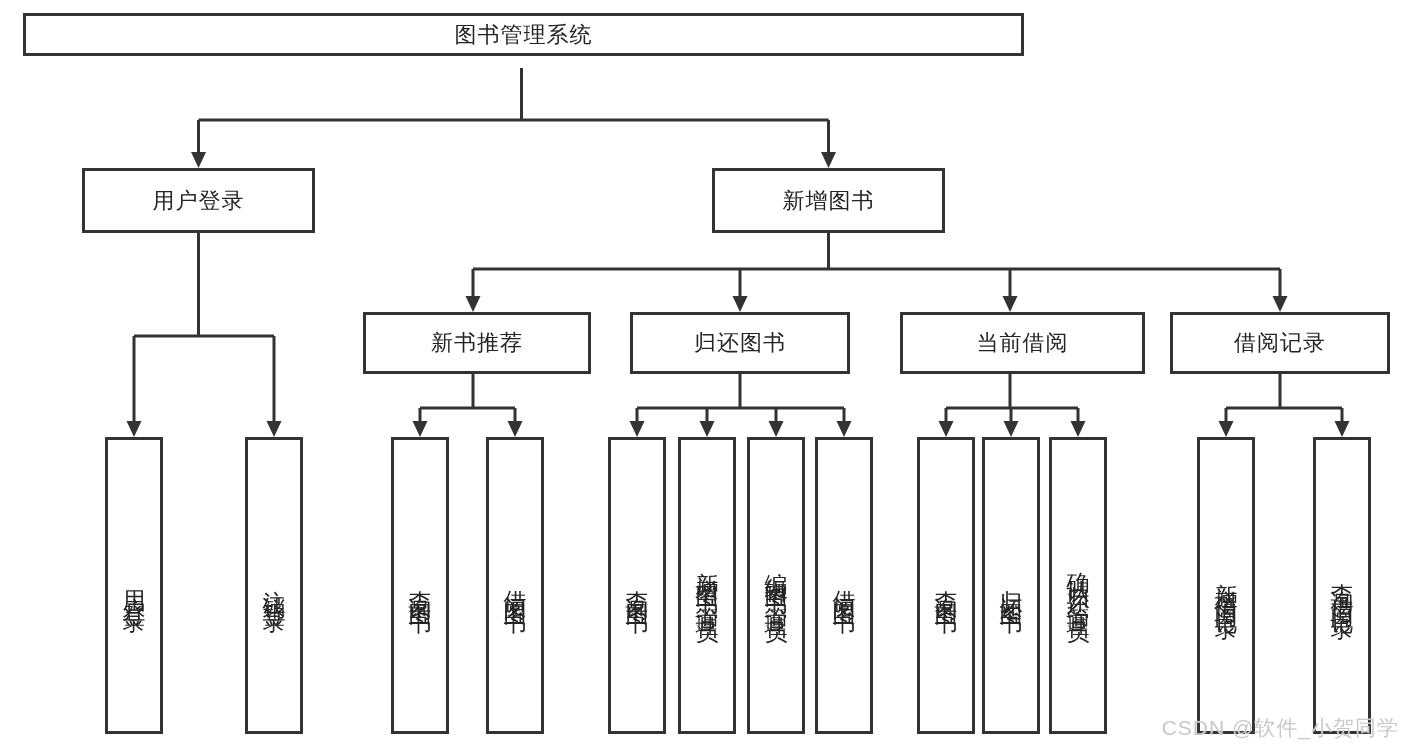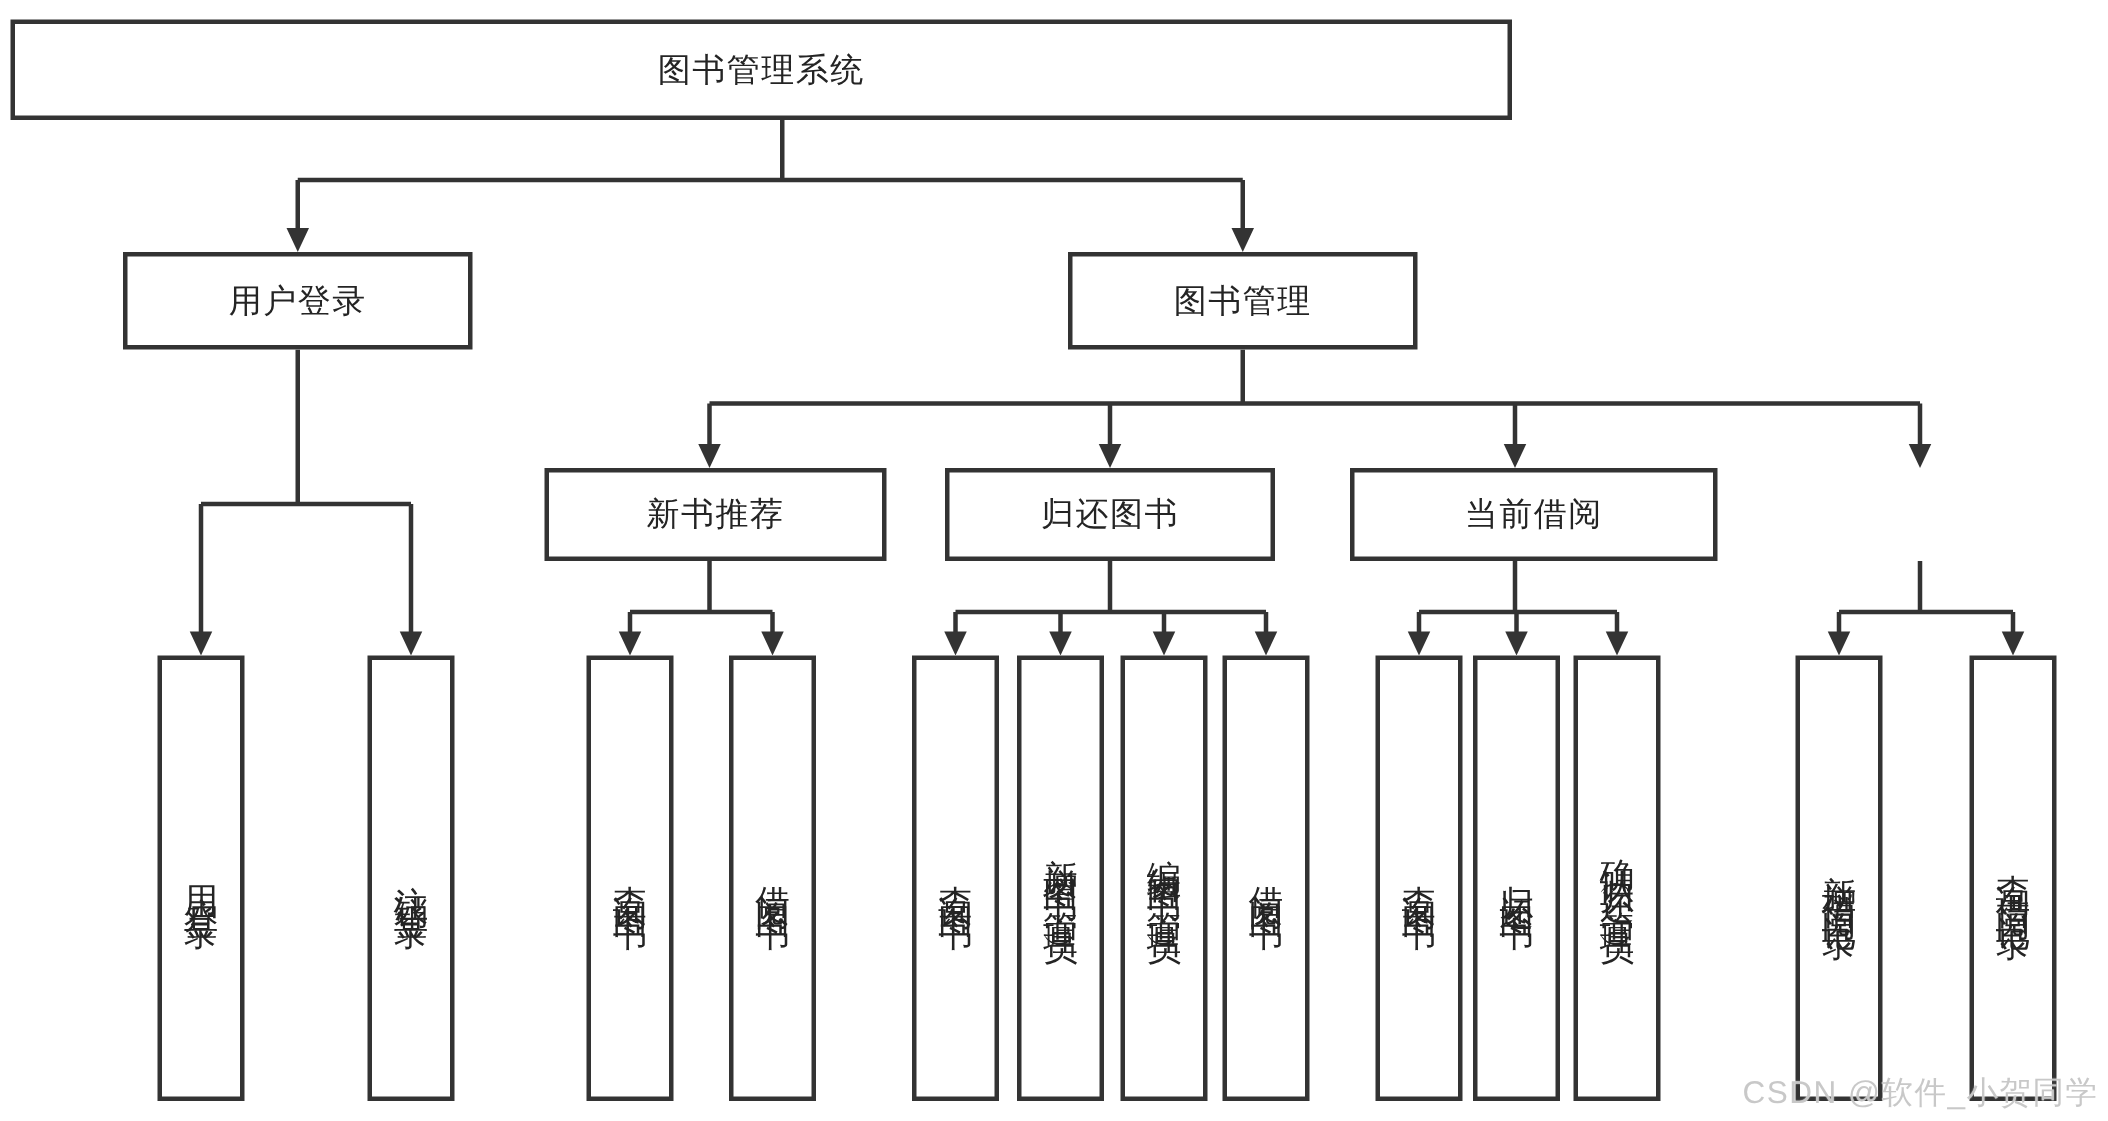--- a/index.html
+++ b/index.html
@@ -79,39 +79,42 @@
       <polygon points="768.5,421 783.5,421 776,437"></polygon>
       <polygon points="836.5,421 851.5,421 844,437"></polygon>
       <polygon points="938.5,421 953.5,421 946,437"></polygon>
       <polygon points="1003.5,421 1018.5,421 1011,437"></polygon>
       <polygon points="1070.5,421 1085.5,421 1078,437"></polygon>
       <polygon points="1218.5,421 1233.5,421 1226,437"></polygon>
       <polygon points="1334.5,421 1349.5,421 1342,437"></polygon>
     </g>
   </svg>
 
-  <div class="node" style="left:7px;top:13px;width:1001px;height:67px">
+  <div class="node" style="left:23px;top:13px;width:1001px;height:43px">
     <span>图书管理系统</span>
   </div>
 
   <div class="node" style="left:82px;top:168px;width:233px;height:65px">
     <span>用户登录</span>
   </div>
   <div class="node" style="left:712px;top:168px;width:233px;height:65px">
-    <span>图书管理</span>
+    <span>新增图书</span>
   </div>
 
   <div class="node" style="left:363px;top:312px;width:228px;height:62px">
     <span>新书推荐</span>
   </div>
   <div class="node" style="left:630px;top:312px;width:220px;height:62px">
     <span>归还图书</span>
   </div>
   <div class="node" style="left:900px;top:312px;width:245px;height:62px">
     <span>当前借阅</span>
+  </div>
+  <div class="node" style="left:1170px;top:312px;width:220px;height:62px">
+    <span>借阅记录</span>
   </div>
 
   <div class="leaf" style="left:105px">
     <span class="vtext">用户登录</span>
   </div>
   <div class="leaf" style="left:245px">
     <span class="vtext">注销登录</span>
   </div>
 
   <div class="leaf" style="left:391px">

